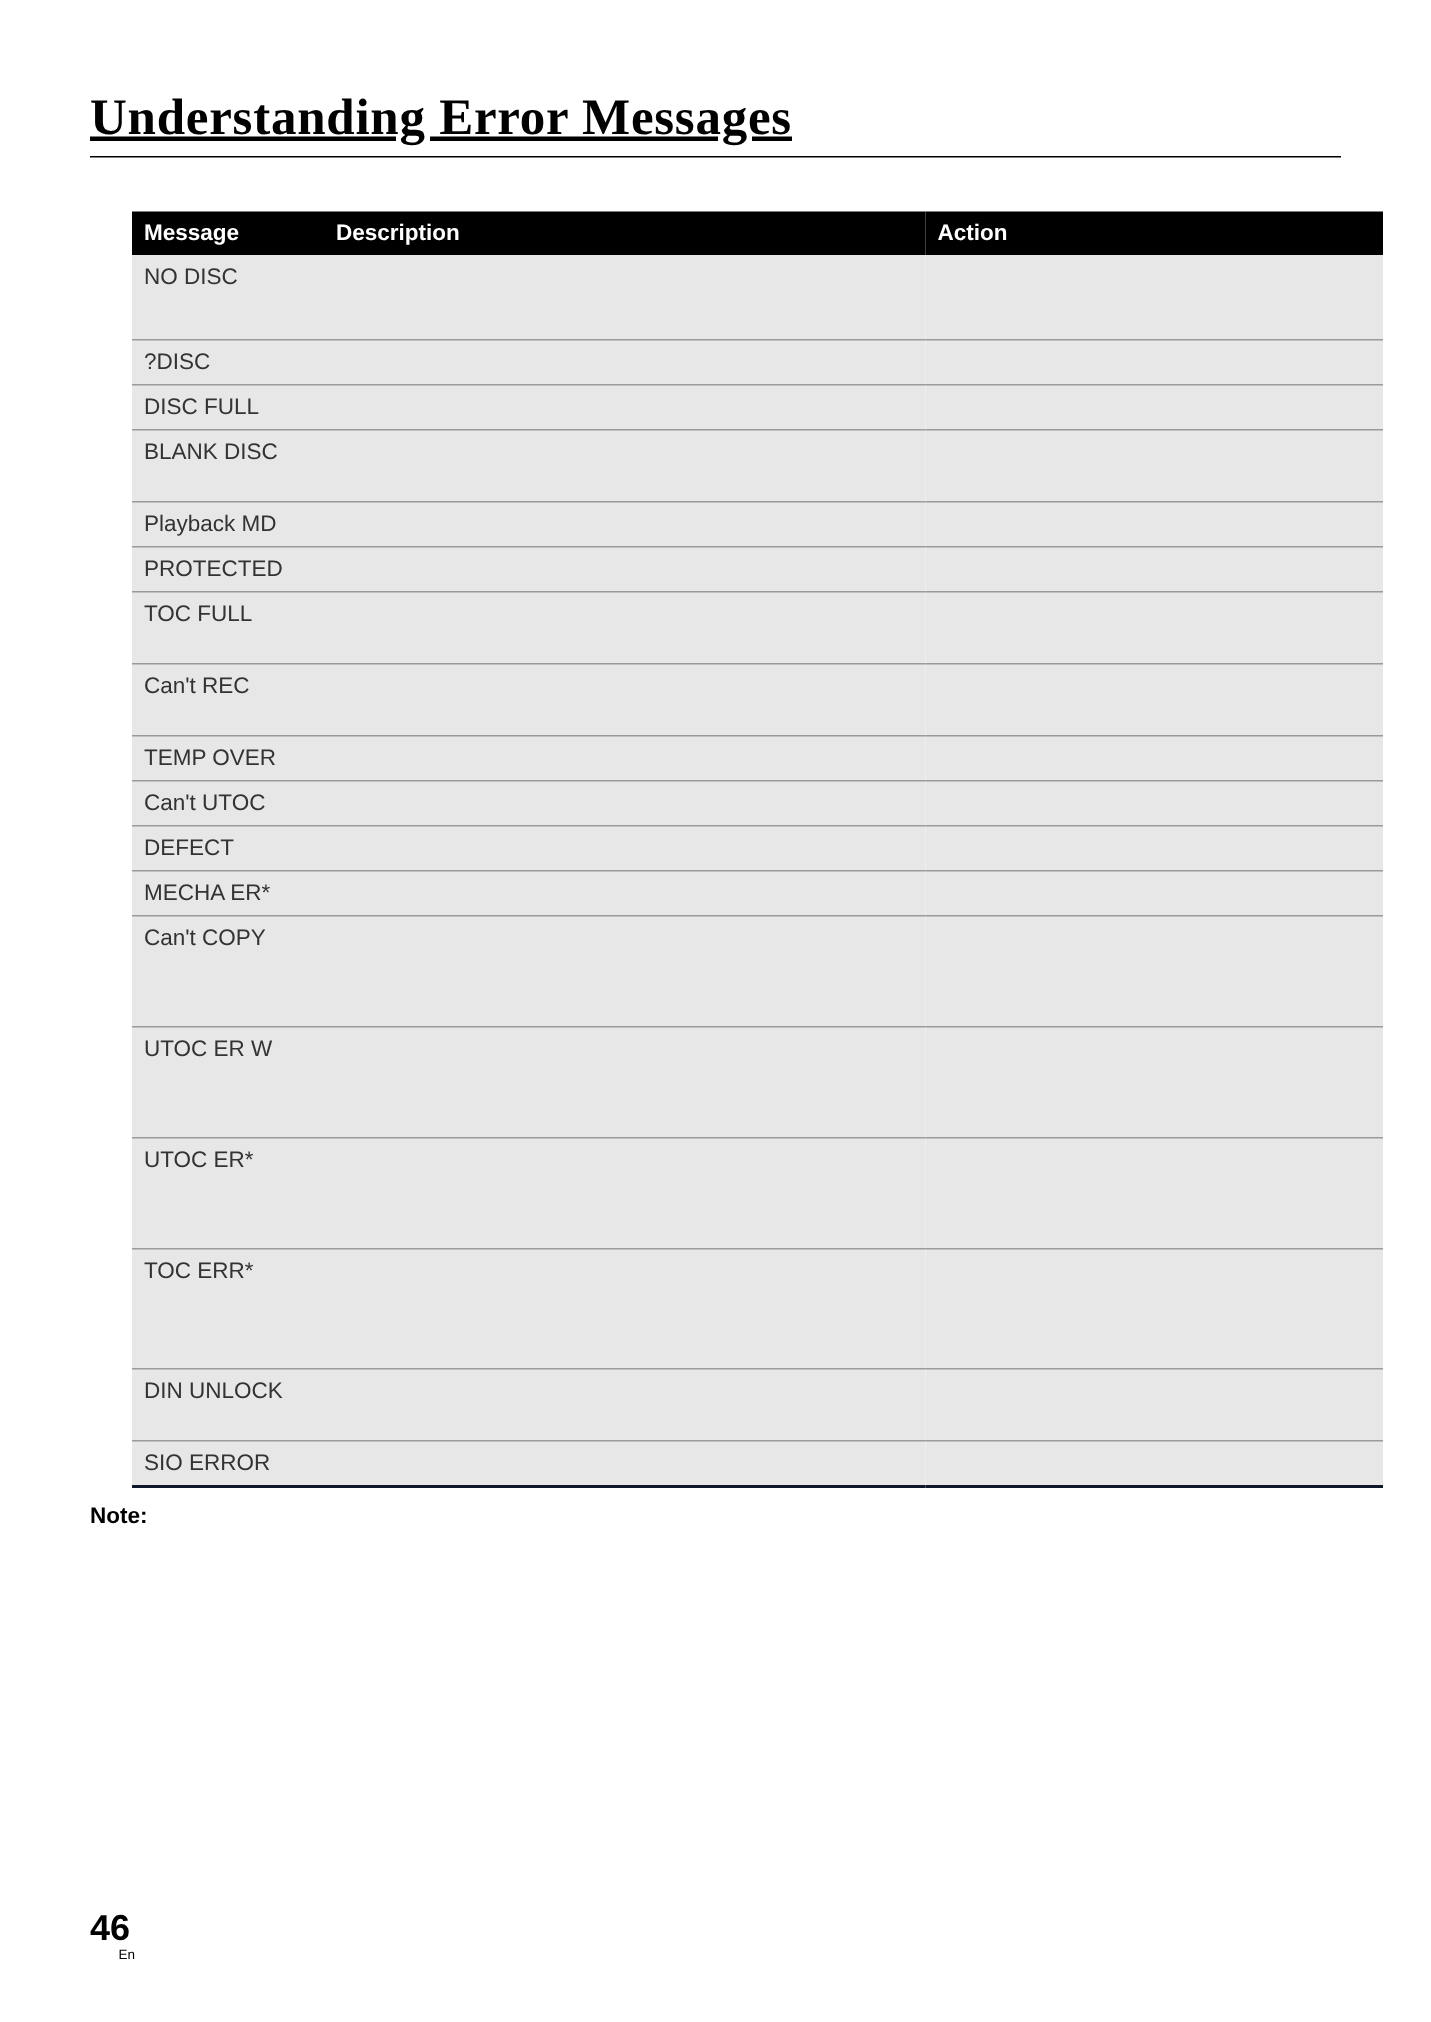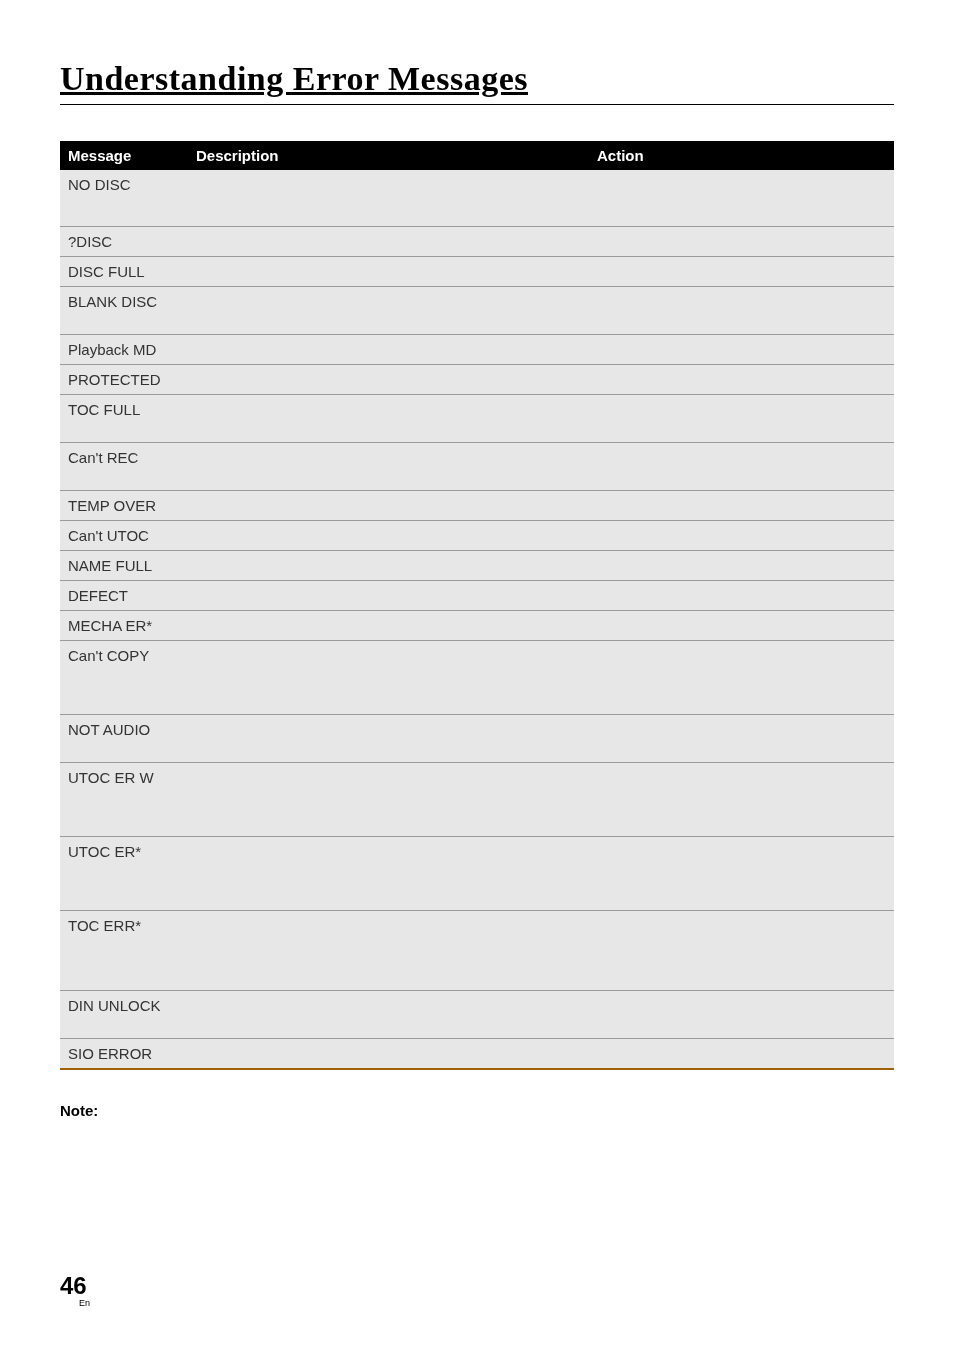--- a/index.html
+++ b/index.html
@@ -24,20 +24,21 @@
     }
     .title-rule {
       border: none;
       border-bottom: 1px solid #000;
       margin-bottom: 36px;
     }
     .error-table {
       width: 100%;
       border-collapse: collapse;
       table-layout: fixed;
+      margin-left: 28px;
     }
     .error-table col.col-message { width: 128px; }
     .error-table col.col-description { width: auto; }
     .error-table col.col-action { width: 305px; }
     .error-table thead th {
       background: #000000;
       color: #ffffff;
       text-align: left;
       font-size: 15px;
       font-weight: bold;
@@ -58,26 +59,26 @@
     }
     .error-table tbody td.desc-cell {
       background: #e7e7e7;
       padding: 6px 8px;
     }
     .error-table tbody td.action-cell {
       background: #e7e7e7;
       padding: 6px 8px;
     }
     .error-table tbody tr:last-child td {
-      border-bottom: 2px solid #a16207;
+      border-bottom: 2px solid #0f172a;
     }
     .note-label {
       font-size: 15px;
       font-weight: bold;
-      margin-top: 32px;
+      margin-top: 10px;
       font-family: Arial, Helvetica, sans-serif;
     }
     .page-footer {
       position: absolute;
       left: 60px;
       bottom: 40px;
     }
     .page-number {
       font-size: 24px;
       font-weight: bold;
@@ -160,43 +161,33 @@
         <td class="msg-cell row-h3">TEMP OVER</td>
         <td class="desc-cell row-h3"></td>
         <td class="action-cell row-h3"></td>
       </tr>
       <tr>
         <td class="msg-cell row-h3">Can't UTOC</td>
         <td class="desc-cell row-h3"></td>
         <td class="action-cell row-h3"></td>
       </tr>
       <tr>
-        <td class="msg-cell row-h3">NAME FULL</td>
-        <td class="desc-cell row-h3"></td>
-        <td class="action-cell row-h3"></td>
-      </tr>
-      <tr>
         <td class="msg-cell row-h3">DEFECT</td>
         <td class="desc-cell row-h3"></td>
         <td class="action-cell row-h3"></td>
       </tr>
       <tr>
         <td class="msg-cell row-h3">MECHA ER*</td>
         <td class="desc-cell row-h3"></td>
         <td class="action-cell row-h3"></td>
       </tr>
       <tr>
         <td class="msg-cell row-h5">Can't COPY</td>
         <td class="desc-cell row-h5"></td>
         <td class="action-cell row-h5"></td>
-      </tr>
-      <tr>
-        <td class="msg-cell row-h4">NOT AUDIO</td>
-        <td class="desc-cell row-h4"></td>
-        <td class="action-cell row-h4"></td>
       </tr>
       <tr>
         <td class="msg-cell row-h5">UTOC ER W</td>
         <td class="desc-cell row-h5"></td>
         <td class="action-cell row-h5"></td>
       </tr>
       <tr>
         <td class="msg-cell row-h5">UTOC ER*</td>
         <td class="desc-cell row-h5"></td>
         <td class="action-cell row-h5"></td>

